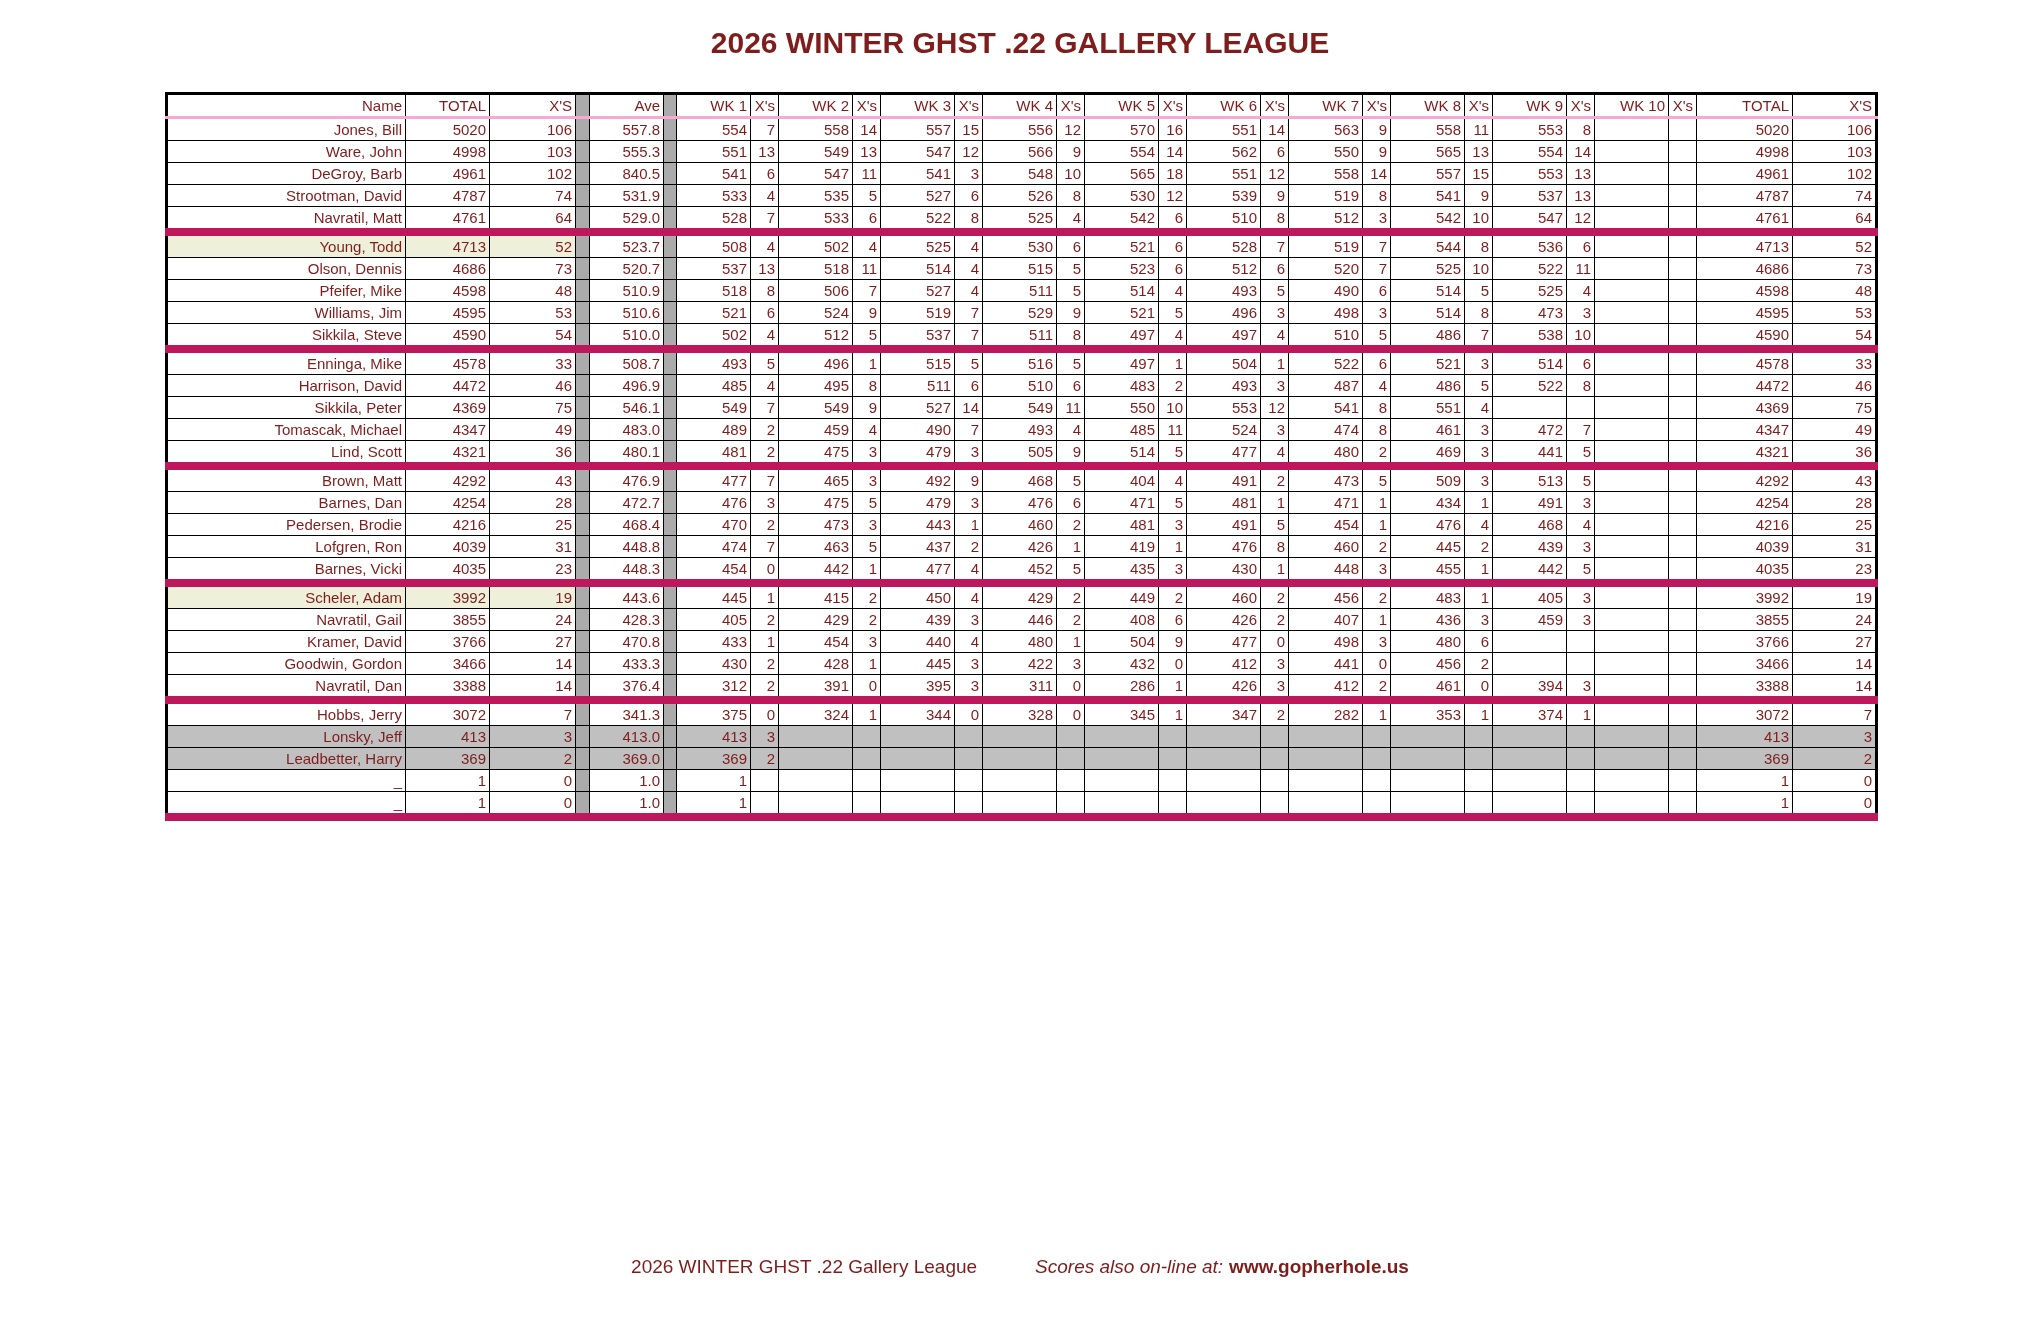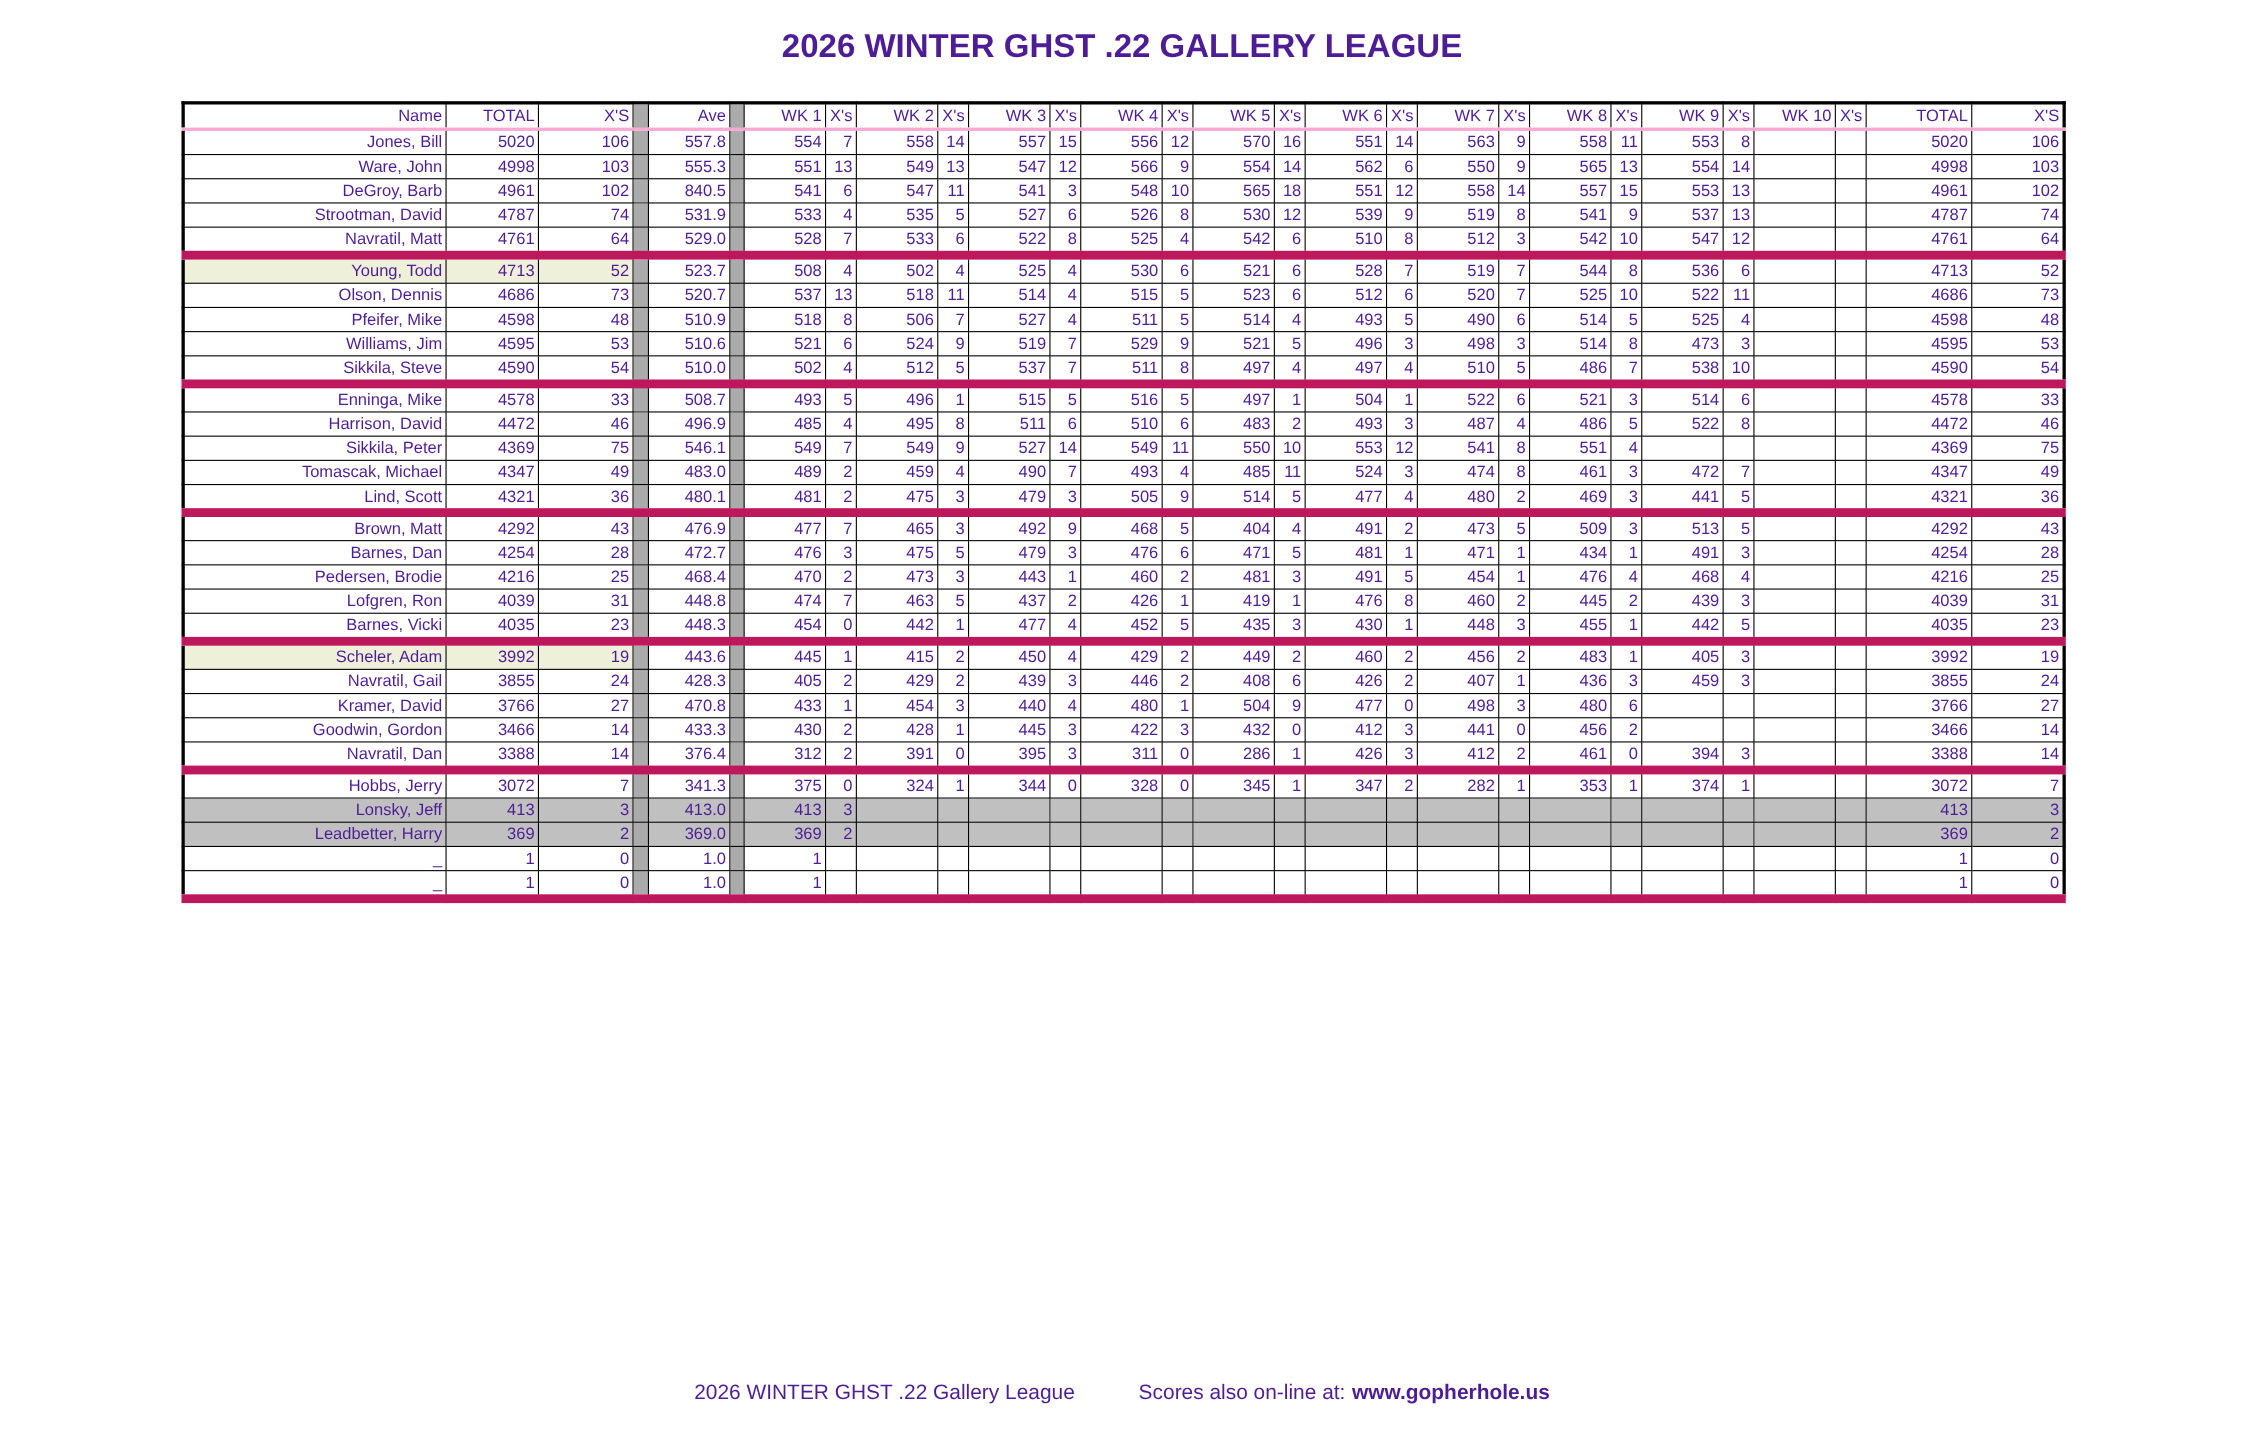--- a/index.html
+++ b/index.html
@@ -1,17 +1,17 @@
 <!DOCTYPE html>
 <html><head>
 <meta charset="utf-8">
 <style>
   html,body{margin:0;padding:0;background:#ffffff;}
   .page{position:relative;width:2040px;height:1320px;background:#ffffff;
-        font-family:"Liberation Sans",sans-serif;color:#4c1d95;}
+        font-family:"Liberation Sans",sans-serif;color:#7f1d1d;}
   .title{position:absolute;top:26px;left:0;width:100%;text-align:center;
          font-size:30px;font-weight:bold;letter-spacing:0px;}
   table.league{position:absolute;left:165px;top:92px;width:1710px;
         border-collapse:collapse;table-layout:fixed;
         border:3px solid #000;}
   table.league td,table.league th{border:1px solid #000;height:21px;padding:0 3px;
         font-size:15px;overflow:hidden;white-space:nowrap;vertical-align:middle;
         font-weight:normal;text-align:right;}
   thead th{height:25px;text-align:center;padding:0 2px;}
   th.c-name,th.c-total,th.c-xs,th.c-ave,th.c-rtotal,th.c-rxs{font-weight:bold;font-size:16px;}
@@ -19,21 +19,21 @@
   .c-total,.c-xs,.c-ave,.c-wk,.c-rtotal,.c-rxs{border-left-width:2px;}
   .c-sep{border-left:2px solid #000;border-right:2px solid #000;padding:0;}
   .c-rtotal{border-left-width:3px;}
   thead tr{border-bottom:3px solid #f9a8d4;}
   tr.gend{border-bottom:8px solid #be185d;}
   tr.hl td.c-name,tr.hl td.c-total,tr.hl td.c-xs{background:#eef0da;padding-left:24px;}
   tr.gray td{background:#c0c0c0;}
   table.league td.c-sep,table.league th.c-sep{background:#ababab;}
   .footer{position:absolute;top:1256px;left:0;width:100%;text-align:center;font-size:19px;}
   .footer .league-name{margin-right:58px;}
-  .footer .scores-label{margin-right:6px;}
+  .footer .scores-label{margin-right:6px;font-style:italic;}
   .footer .site-url{font-weight:bold;font-size:19px;}
 </style>
 </head>
 <body>
 
 <div class="page">
 
   <div class="title">2026 WINTER GHST .22 GALLERY LEAGUE</div>
 
   <table class="league" id="league-table">

